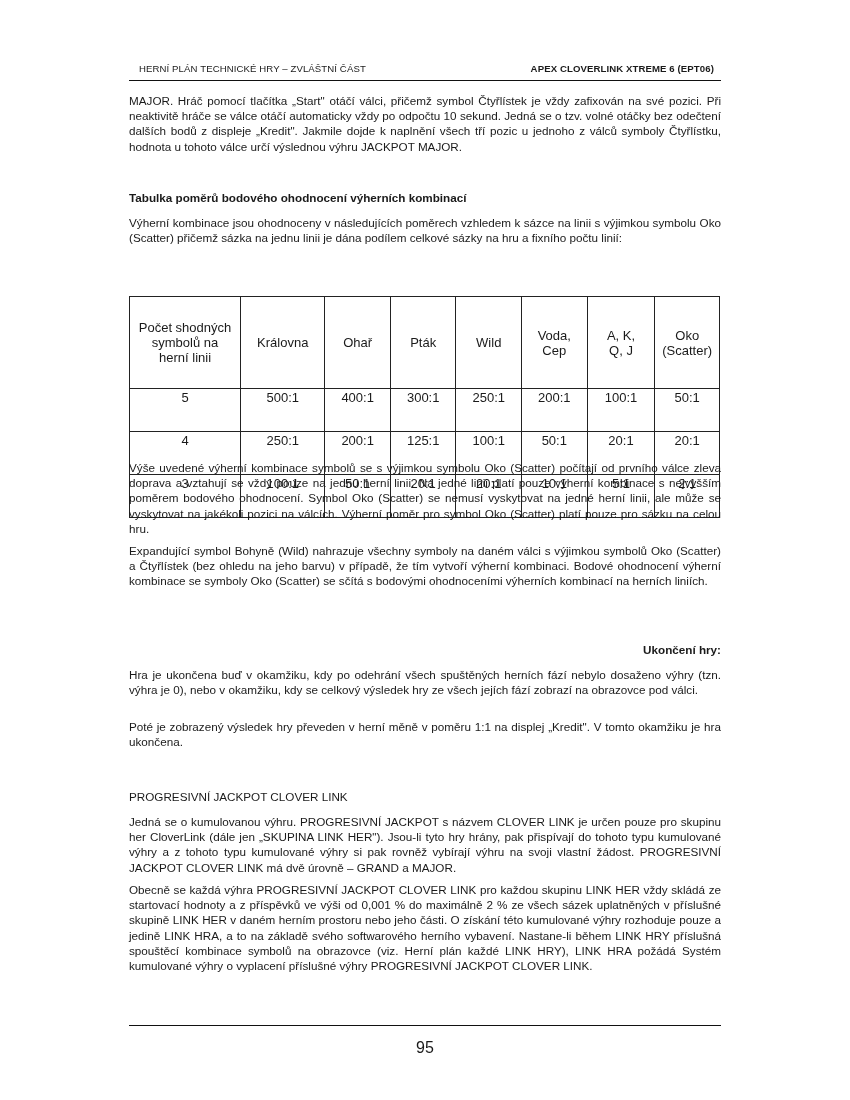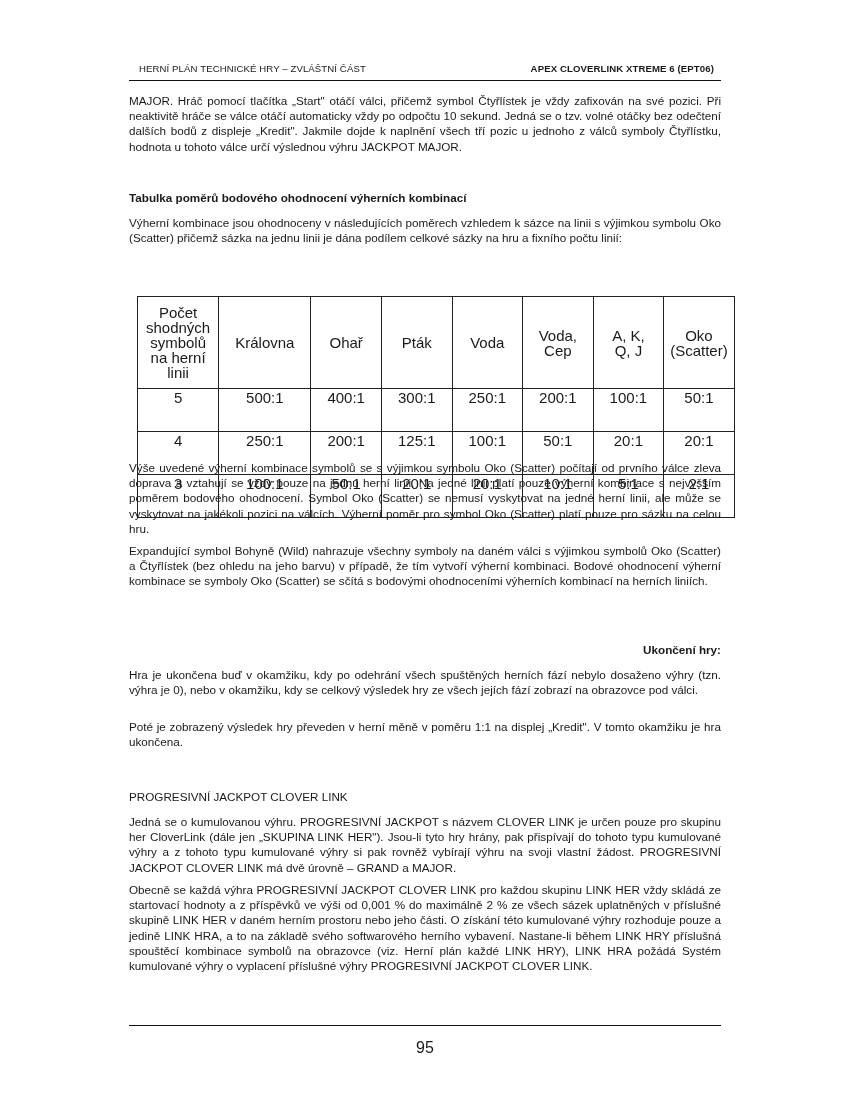--- a/index.html
+++ b/index.html
@@ -8,22 +8,22 @@
   .page { position: absolute; left: 129px; top: 0; width: 592px; }
   .hdr { position: absolute; top: 63px; left: 0; width: 592px; height: 14px;
          font-size: 9.6px; letter-spacing: 0.1px; }
   .hdr .l { position: absolute; left: 10px; top: 0; }
   .hdr .r { position: absolute; right: 7px; top: 0; font-weight: bold; }
   .hdr-rule { position: absolute; top: 80px; left: 0; width: 592px; height: 0;
               border-top: 1.5px solid #111; }
   .blk { position: absolute; left: 0; width: 592px; font-size: 11.7px; line-height: 15.2px; }
   .just-last { text-align: justify; text-align-last: left; }
   .b { font-weight: bold; }
-  table.pay { position: absolute; left: 8px; top: 296px; width: 591px; border-collapse: collapse;
-              font-size: 15px; }
+  table.pay { position: absolute; left: 0; top: 296px; width: 591px; border-collapse: collapse;
+              font-size: 13px; }
   table.pay td, table.pay th { border: 1.2px solid #222; text-align: center; font-weight: normal;
               padding: 16px; line-height: 15px; }
   table.pay thead th { height: 59px; }
   table.pay tbody td { height: 25px; vertical-align: top; padding-top: 1px; }
   .foot-rule { position: absolute; top: 1025px; left: 0; width: 592px; border-top: 1.5px solid #111; }
   .pgnum { position: absolute; top: 1039px; left: 0; width: 592px; text-align: center; font-size: 16px; }
 </style>
 </head>
 <body>
 
@@ -51,21 +51,21 @@
         <col style="width:58px">
         <col style="width:71px">
         <col style="width:67px">
     </colgroup>
     <thead>
       <tr>
         <th style="padding:0 8px;">Počet shodných symbolů na herní linii</th>
         <th>Královna</th>
         <th>Ohař</th>
         <th>Pták</th>
-        <th>Voda</th>
+        <th>Wild</th>
         <th style="padding:0 10px;">Voda, Cep</th>
         <th>A, K, Q, J</th>
         <th style="padding:12px 6px;">Oko (Scatter)</th>
       </tr>
     </thead>
     <tbody>
       <tr>
         <td>5</td>
         <td>500:1</td>
         <td>400:1</td>

